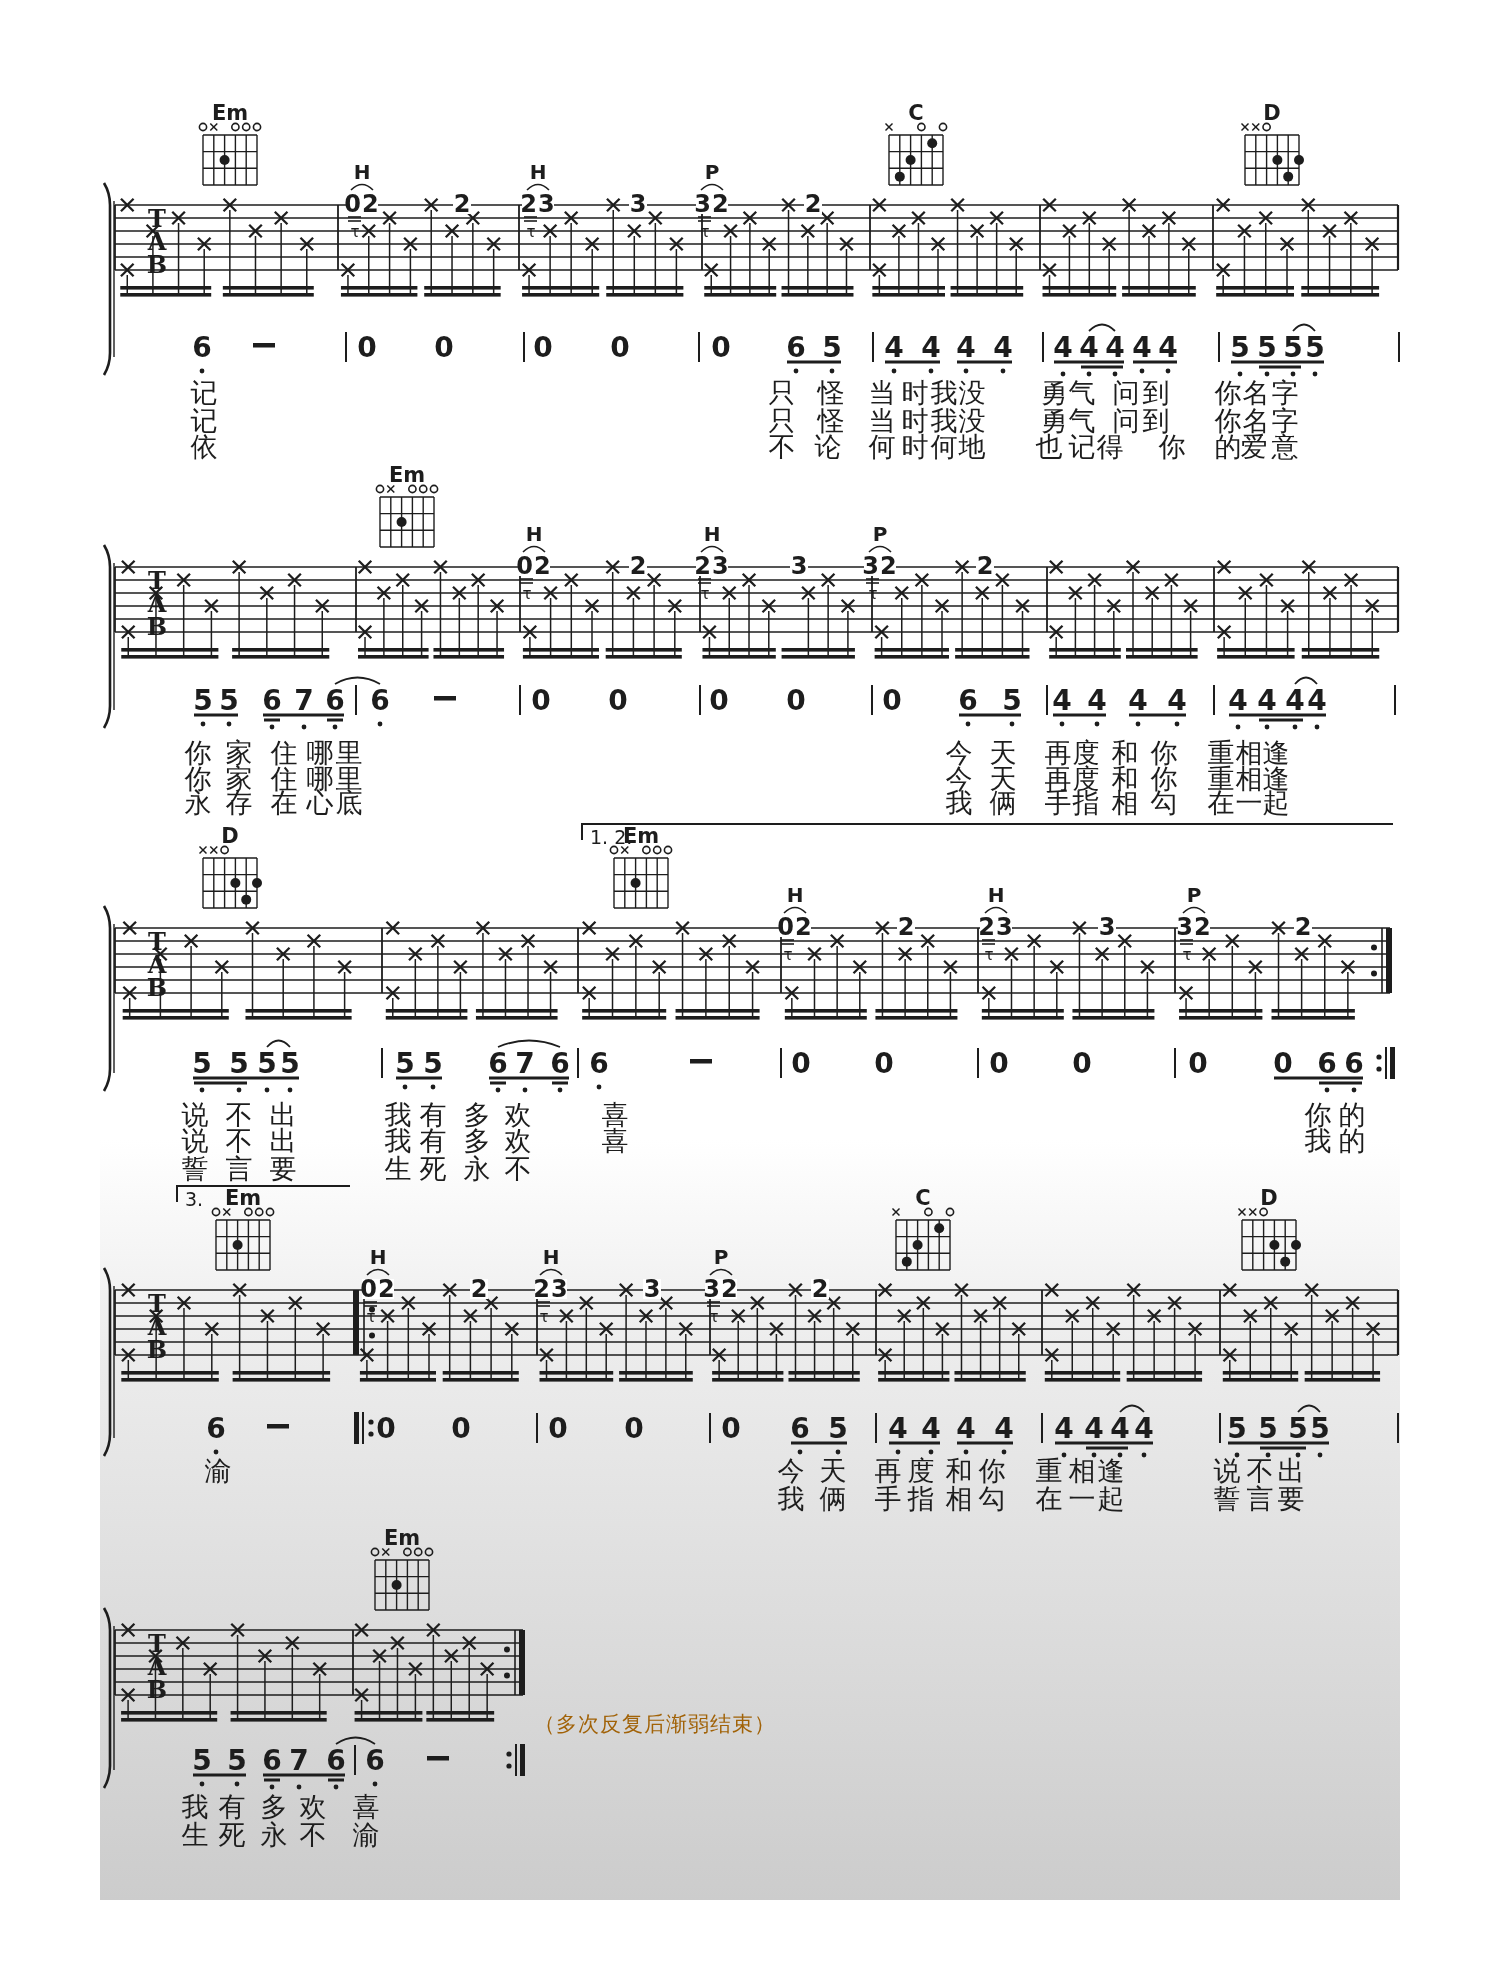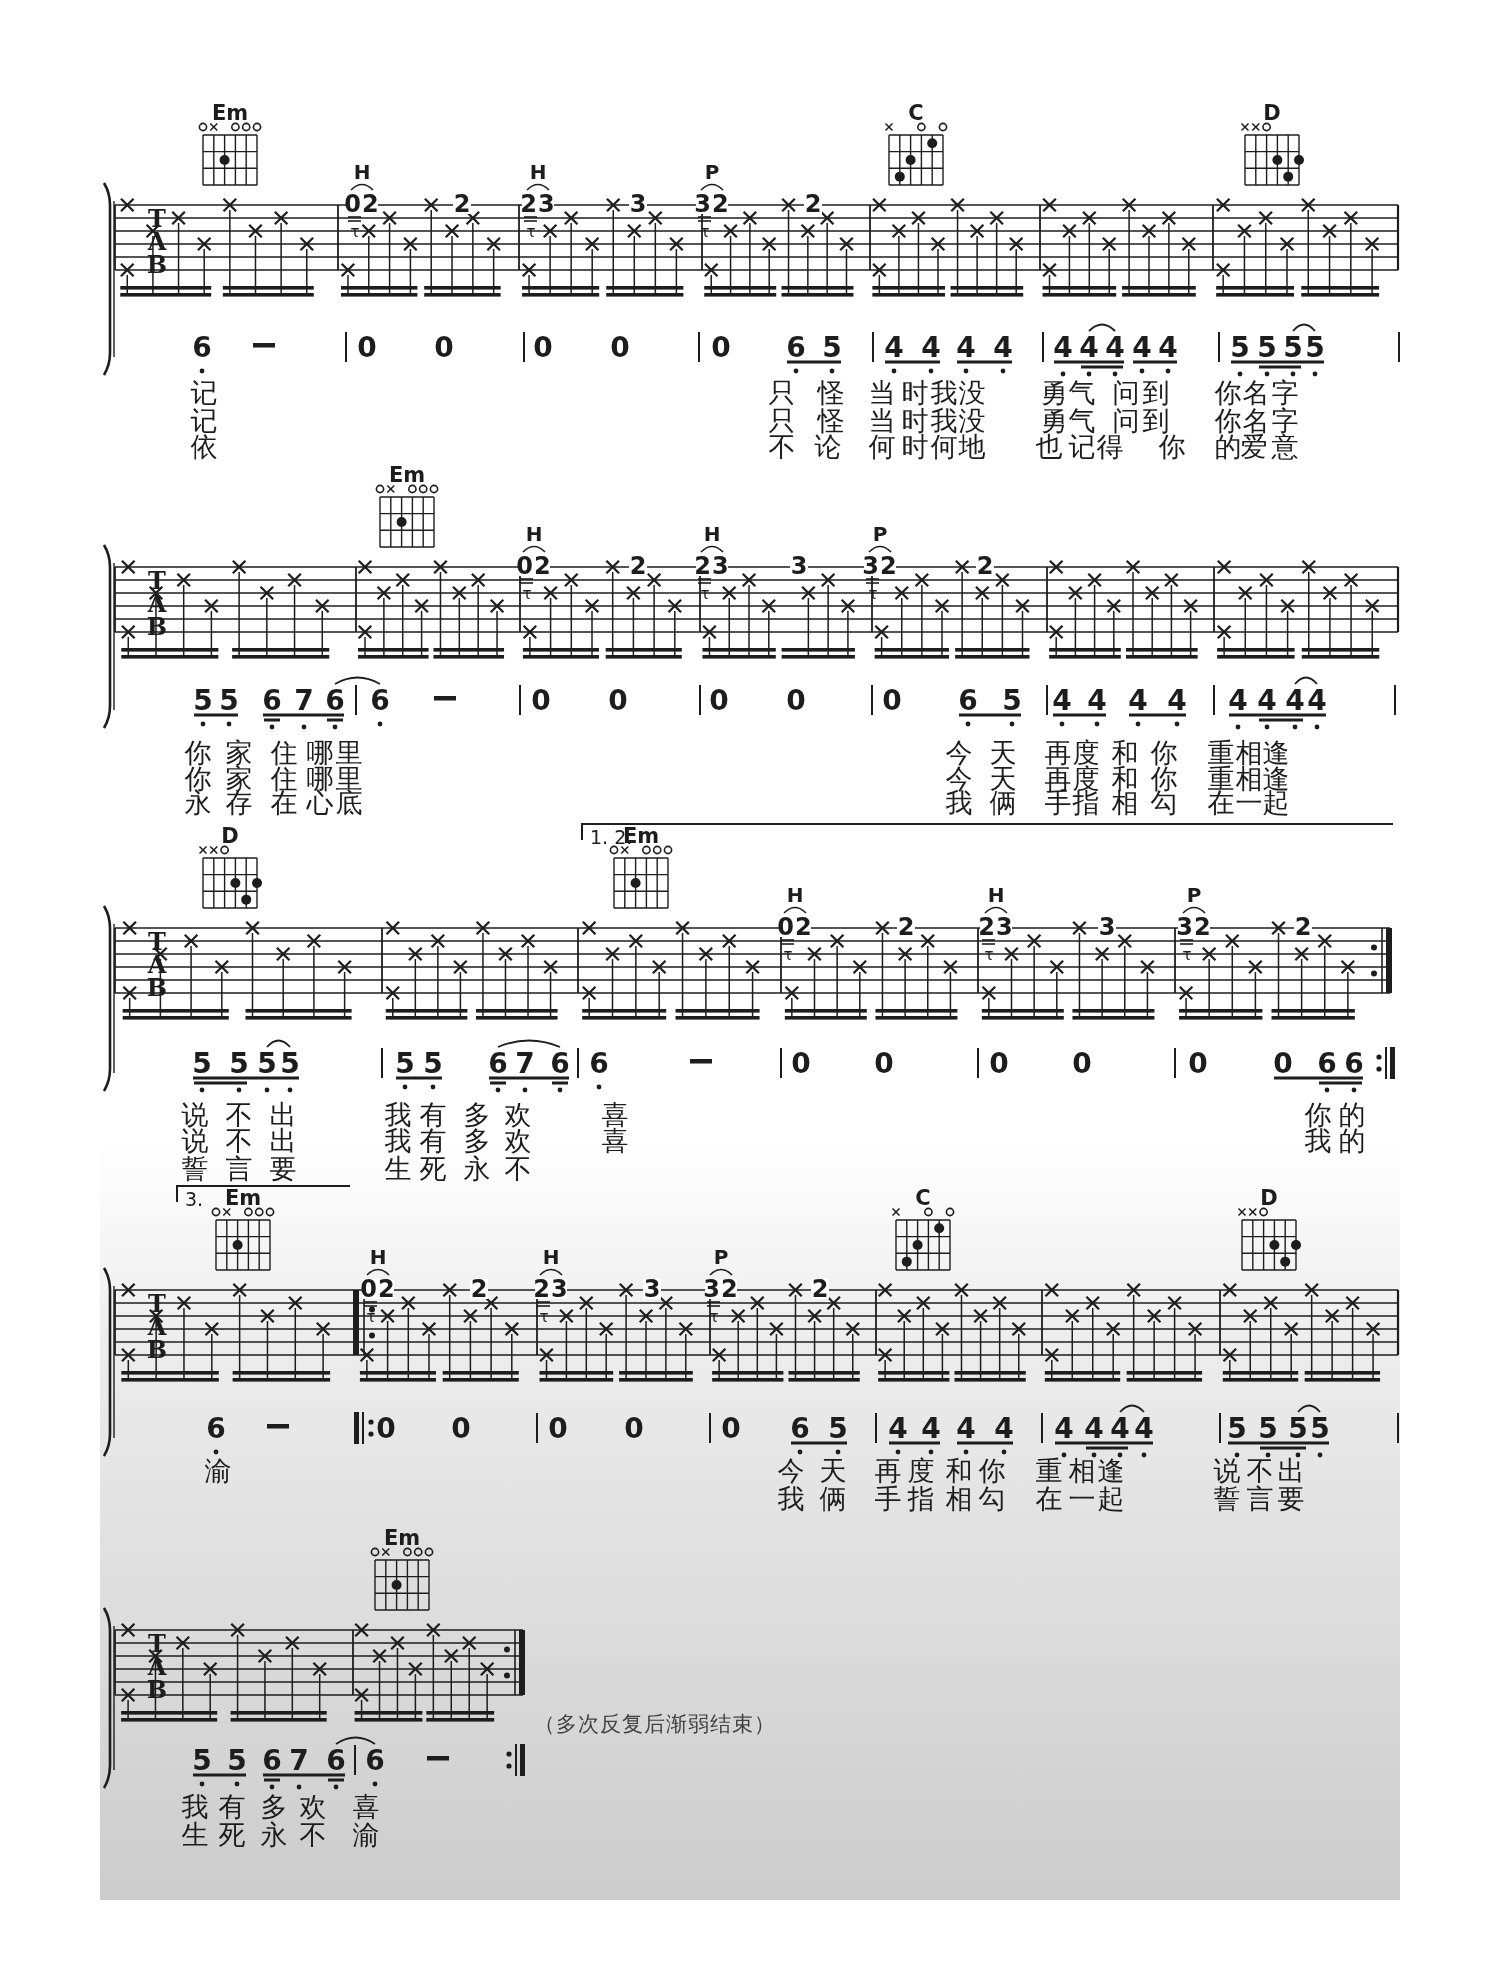--- a/index.html
+++ b/index.html
@@ -1,20 +1,20 @@
 <!DOCTYPE html>
 <html><head>
 <meta charset="utf-8">
 <style>
   html,body{margin:0;padding:0;background:#ffffff;}
   #page{position:relative;width:1500px;height:1978px;background:#ffffff;overflow:hidden;
         font-family:"DejaVu Sans",sans-serif;}
   #grayblock{position:absolute;background:linear-gradient(180deg,#ffffff 0%,#ececec 28%,#cccccc 100%);}
   #score{position:absolute;left:0;top:0;}
-  .ending{position:absolute;font-size:21px;letter-spacing:1px;color:#404040;white-space:nowrap;
+  .ending{position:absolute;font-size:21px;letter-spacing:1px;color:#a16207;white-space:nowrap;
           font-family:Liberation Mono, monospace;}
 </style>
 </head>
 <body>
 
 <div id="page">
   <div id="grayblock" style="left: 100px; top: 1140px; width: 1300px; height: 760px;"></div>
   <svg id="score" width="1500" height="1978" viewBox="0 0 1500 1978" xmlns="http://www.w3.org/2000/svg">
       <g>
         <path d="M 104 183 Q 110 193 110 205 L 110 353 Q 110 365 104 375" stroke="#1d1d1d" stroke-width="2.6" fill="none"></path>

